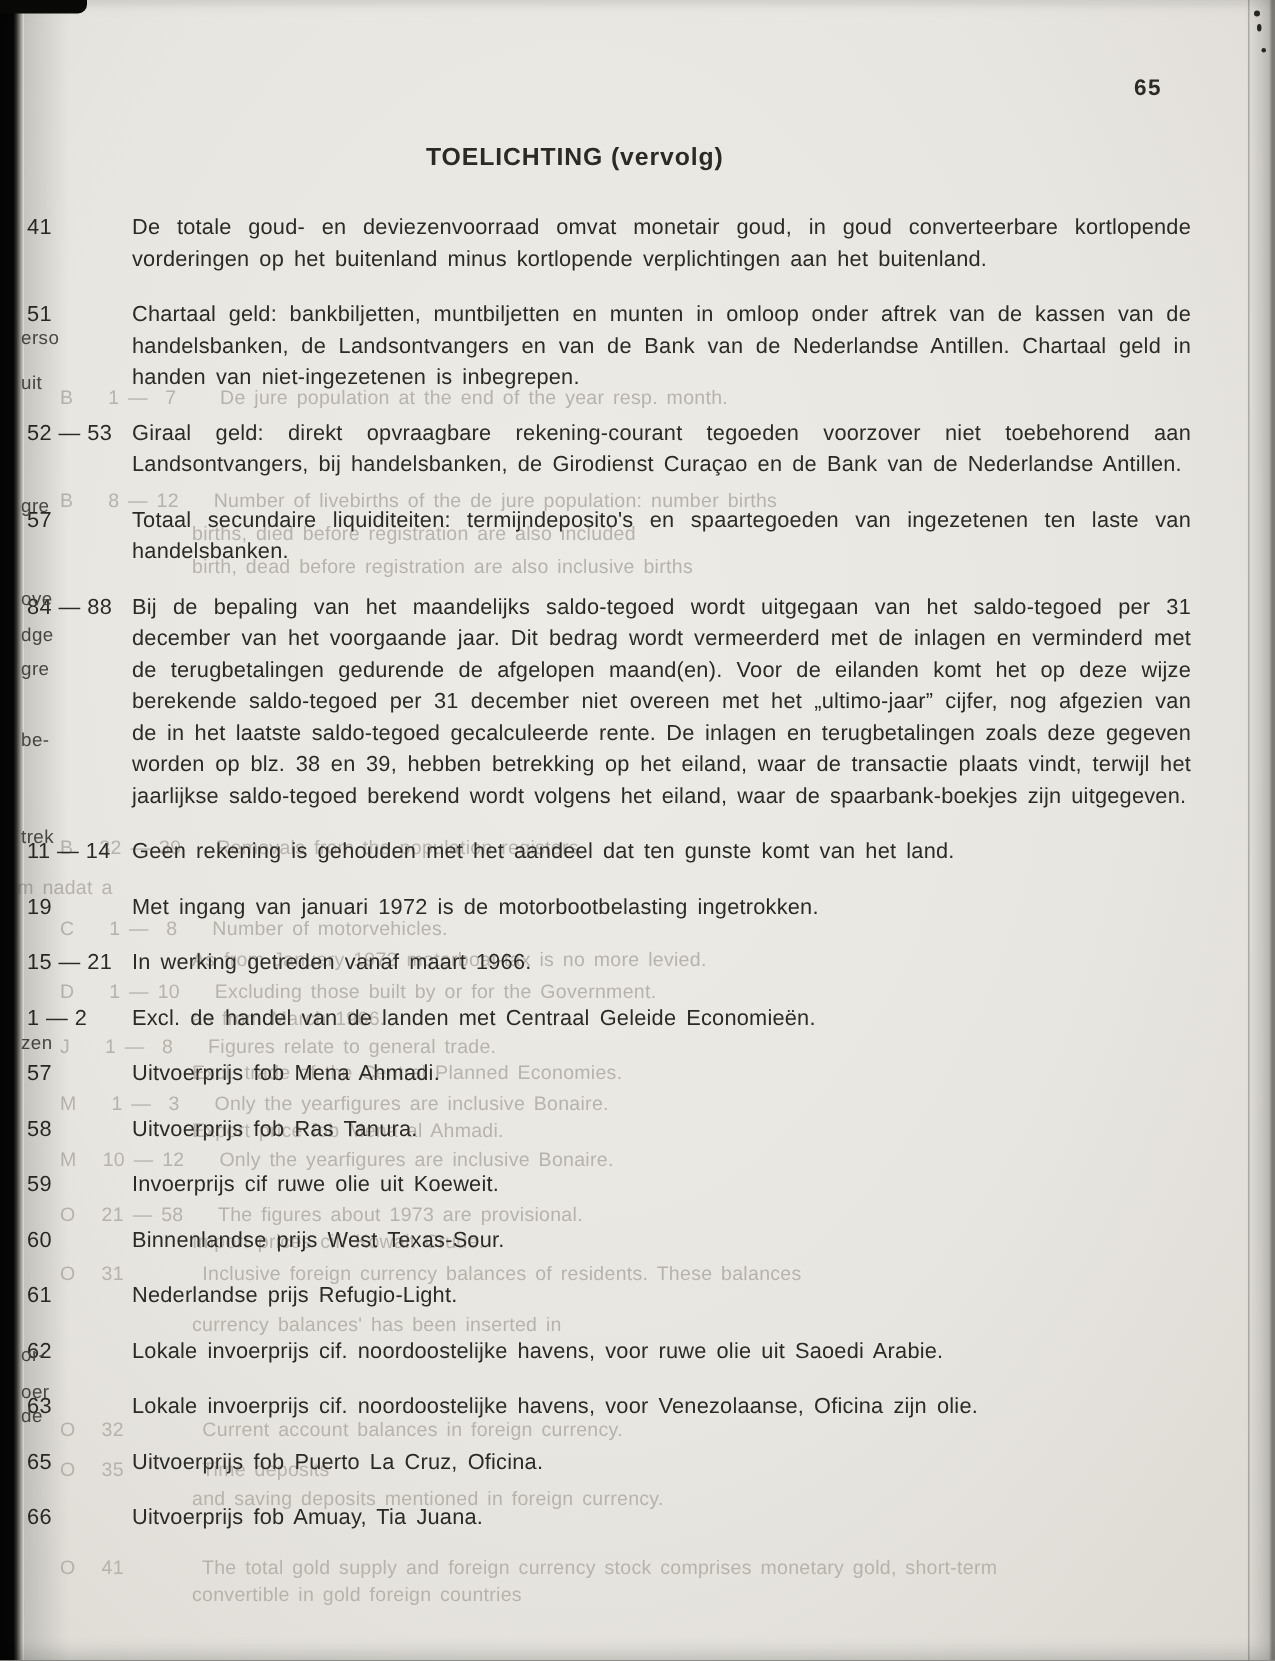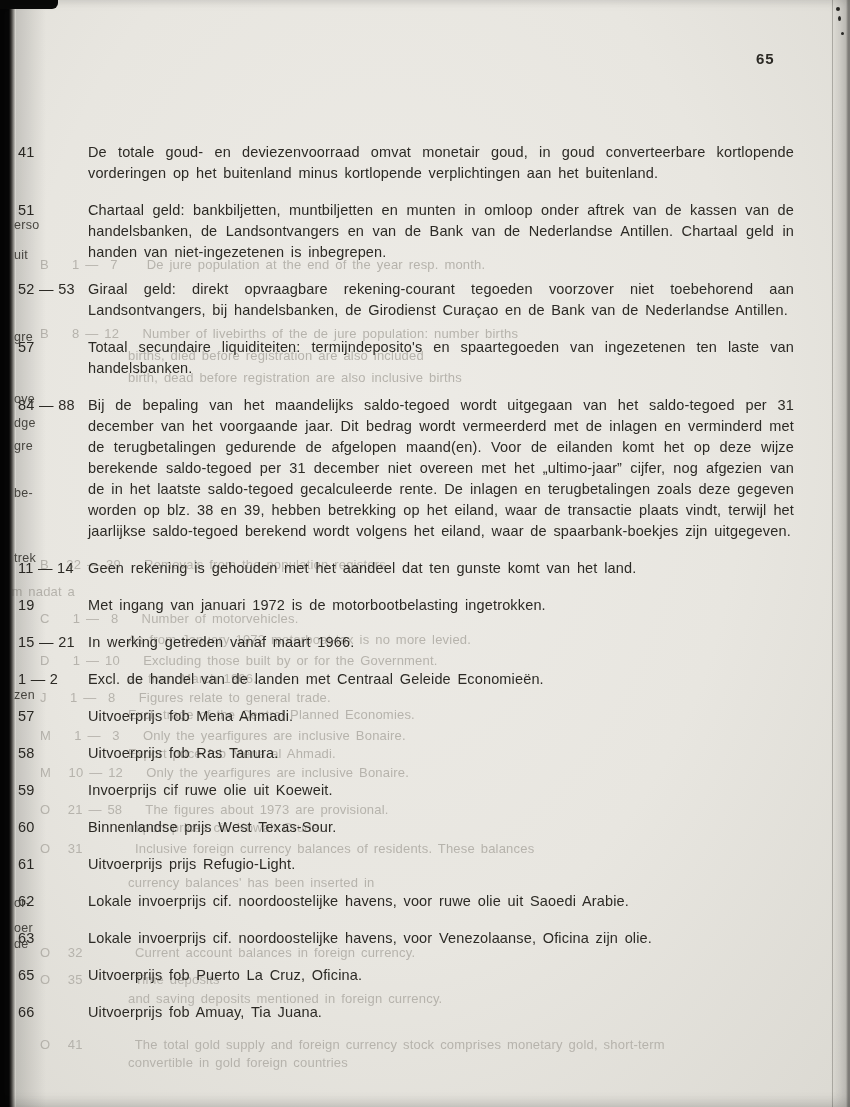--- a/index.html
+++ b/index.html
@@ -102,20 +102,21 @@
       <div class="ghost" style="top: 840px; left: 40px;">O   31         Inclusive foreign currency balances of residents. These balances</div>
       <div class="ghost" style="top: 874px; left: 128px;">currency balances' has been inserted in</div>
       <div class="ghost" style="top: 944px; left: 40px;">O   32         Current account balances in foreign currency.</div>
       <div class="ghost" style="top: 971px; left: 40px;">O   35         Time deposits</div>
       <div class="ghost" style="top: 990px; left: 128px;">and saving deposits mentioned in foreign currency.</div>
       <div class="ghost" style="top: 1036px; left: 40px;">O   41         The total gold supply and foreign currency stock comprises monetary gold, short-term</div>
       <div class="ghost" style="top: 1054px; left: 128px;">convertible in gold foreign countries</div>
     </div>
 
   <div class="page-number">65</div>
+  <h1 class="title">TOELICHTING (vervolg)</h1>
 
   <div class="entries">
       <div class="entry">
         <div class="code">41</div>
         <div class="etext">De totale goud- en deviezenvoorraad omvat monetair goud, in goud converteerbare kortlopende vorderingen op het buitenland minus kortlopende verplichtingen aan het buitenland.</div>
       </div>
       <div class="entry">
         <div class="code">51</div>
         <div class="etext">Chartaal geld: bankbiljetten, muntbiljetten en munten in omloop onder aftrek van de kassen van de handelsbanken, de Landsontvangers en van de Bank van de Nederlandse Antillen. Chartaal geld in handen van niet-ingezetenen is inbegrepen.</div>
       </div>
@@ -158,21 +159,21 @@
       <div class="entry">
         <div class="code">59</div>
         <div class="etext">Invoerprijs cif ruwe olie uit Koeweit.</div>
       </div>
       <div class="entry">
         <div class="code">60</div>
         <div class="etext">Binnenlandse prijs West Texas-Sour.</div>
       </div>
       <div class="entry">
         <div class="code">61</div>
-        <div class="etext">Uitvoerprijs prijs Refugio-Light.</div>
+        <div class="etext">Nederlandse prijs Refugio-Light.</div>
       </div>
       <div class="entry">
         <div class="code">62</div>
         <div class="etext">Lokale invoerprijs cif. noordoostelijke havens, voor ruwe olie uit Saoedi Arabie.</div>
       </div>
       <div class="entry">
         <div class="code">63</div>
         <div class="etext">Lokale invoerprijs cif. noordoostelijke havens, voor Venezolaanse, Oficina zijn olie.</div>
       </div>
       <div class="entry">

